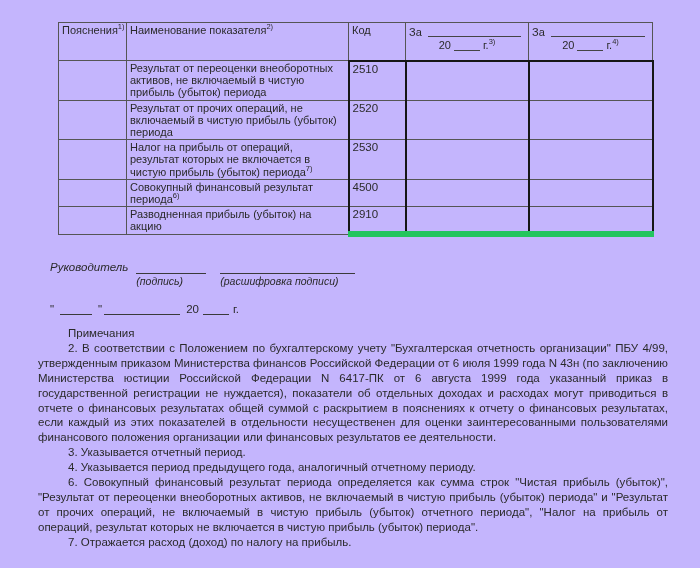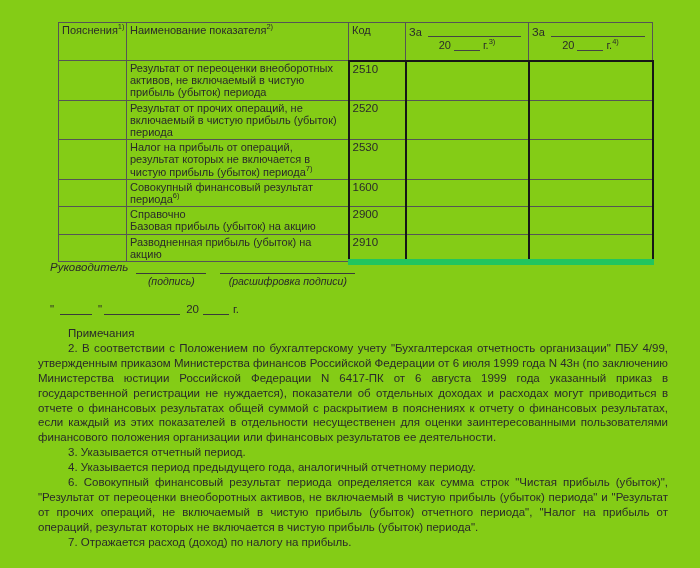--- a/index.html
+++ b/index.html
@@ -1,18 +1,18 @@
 <!DOCTYPE html>
 <html lang="ru"><head>
 <meta charset="utf-8">
 <style>
   html,body { margin:0; padding:0; background:#e9e9e7; }
   .page {
     position:relative; width:700px; height:568px;
-    background:#84cc16;
+    background:#c4b5fd;
     font-family:"Liberation Sans", sans-serif;
     color:#2a2a2a; overflow:hidden;
   }
   
   table.form {
     position:absolute; left:58px; top:22px;
     border-collapse:collapse; table-layout:fixed; width:594px;
     font-size:11px; line-height:12.2px; color:#2a2a2a;
   }
   table.form td, table.form th {
@@ -39,21 +39,21 @@
   
   .za  { display:flex; align-items:flex-end; height:14px; }
   .za .grow { flex:1 1 auto; border-bottom:1px solid #444; height:12px; margin:0 4px 1px 6px; }
   .yr  { text-align:center; margin-top:1px; }
   .uline { display:inline-block; border-bottom:1px solid #444; height:11px; vertical-align:bottom; }
   .w26 { width:26px; margin:0 3px; }
   
   .sig { position:absolute; left:50px; top:259px; font-size:11.5px; }
   .sigrow { display:flex; align-items:flex-start;font-style:italic; }
   .sigrole { padding-top:2px; margin-right:8px; }
-  .sigcol { display:flex; flex-direction:column; align-items:center; margin-right:14px; }
+  .sigcol { display:flex; flex-direction:column; align-items:flex-start; margin-right:14px; }
   .blank { border-bottom:1px solid #3a3a3a; height:14px; }
   .b70  { width:70px; }
   .b135 { width:135px; }
   .cap { font-size:10.5px; margin-top:1px; }
   .daterow { margin-top:13px; font-size:11.5px; display:flex; align-items:flex-end; }
   .b30 { width:32px; margin:0 6px; }
   .b76 { width:76px; margin:0 6px 0 2px; }
   .b26 { width:26px; margin:0 4px; }
   
   .notes { position:absolute; left:38px; top:326px; width:630px;
@@ -111,29 +111,21 @@
     <tr class="data r3">
       <td class="exp"></td>
       <td class="ind"><span>Налог на прибыль от операций, результат которых не включается в чистую прибыль (убыток) периода</span><sup>7)</sup></td>
       <td class="code">2530</td>
       <td class="v1"></td>
       <td class="v2"></td>
     </tr>
     <tr class="data r4">
       <td class="exp"></td>
       <td class="ind"><span>Совокупный финансовый результат периода</span><sup>6)</sup></td>
-      <td class="code">1600</td>
-      <td class="v1"></td>
-      <td class="v2"></td>
-    </tr>
-    <tr class="data r5">
-      <td class="exp"></td>
-      <td class="ind pre"><span>Справочно
-Базовая прибыль (убыток) на акцию</span><sup></sup></td>
-      <td class="code">2900</td>
+      <td class="code">4500</td>
       <td class="v1"></td>
       <td class="v2"></td>
     </tr>
     <tr class="data r6">
       <td class="exp"></td>
       <td class="ind"><span>Разводненная прибыль (убыток) на акцию</span><sup></sup></td>
       <td class="code">2910</td>
       <td class="v1"></td>
       <td class="v2"></td>
     </tr>

